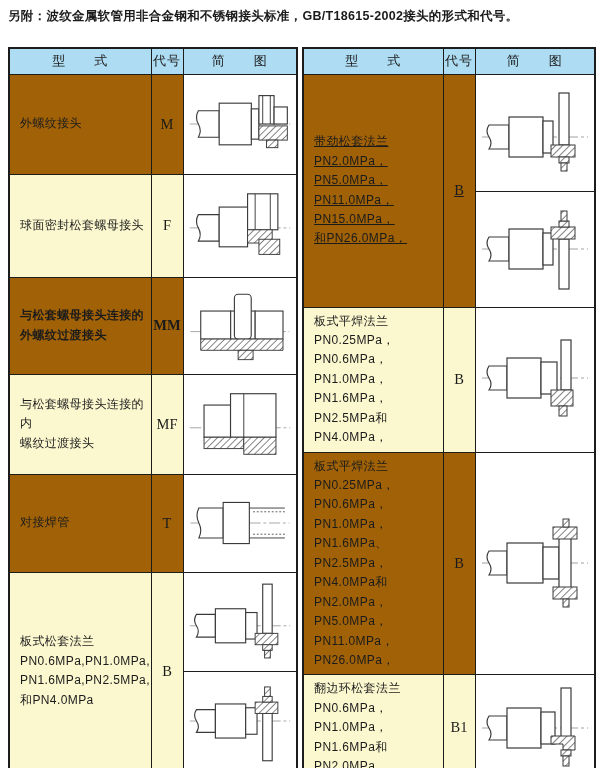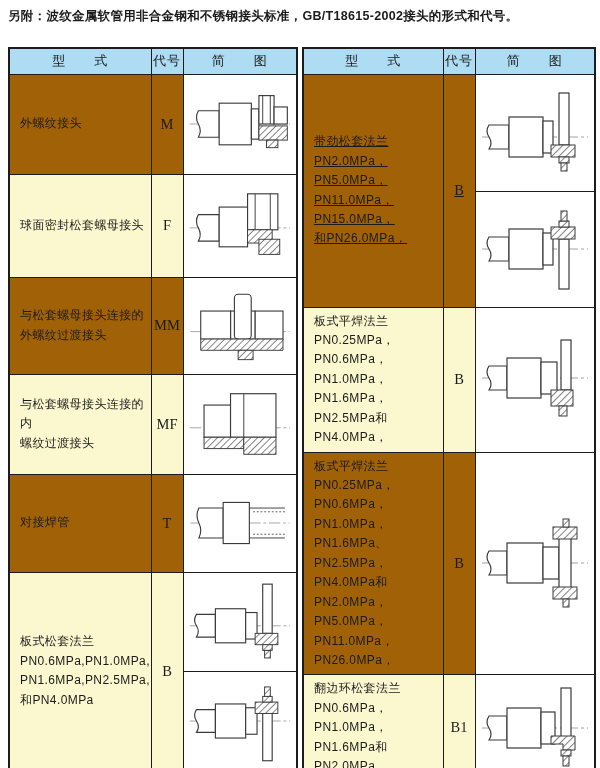--- a/index.html
+++ b/index.html
@@ -49,21 +49,21 @@
   }
   td.code {
     text-align: center;
     font-family: "Liberation Serif", serif;
     font-size: 14.5px;
   }
   td.diag { text-align: center; vertical-align: middle; }
   tr.hl td { background: #fbf8cf; }
   tr.hl td.diag, td.diag { background: #ffffff; }
   
-  .lt-r1 { height: 100px; } .lt-r2 { height: 103px; } .lt-r3 { height: 97px; }
+  .lt-r1 { height: 100px; } .lt-r2 { height: 103px; } .lt-r3 { height: 97px; font-weight: bold; }
   .lt-r4 { height: 100px; padding-left: 44px; } .lt-r5 { height: 98px; }  .lt-r6a { height: 99px; } .lt-r6b { height: 100px; }
   .rt-r1a { height: 117px; text-decoration: underline; } .rt-r1b { height: 116px; } .rt-r2 { height: 119px; }
   .rt-r3 { height: 131px; }  .rt-r4 { height: 105px; }
   svg.schem { display: block; margin: 0 auto; }
   .dfill { fill: #ffffff; stroke: #3a3a3a; stroke-width: 1.2; }
   .dline { fill: none; stroke: #3a3a3a; stroke-width: 1; }
   .cl { stroke: #8a8a8a; stroke-width: 0.8; stroke-dasharray: 12 3 3 3; fill: none; }
   .dash { fill: none; stroke: #555; stroke-width: 1; stroke-dasharray: 2 2; }
 </style>
 </head>

